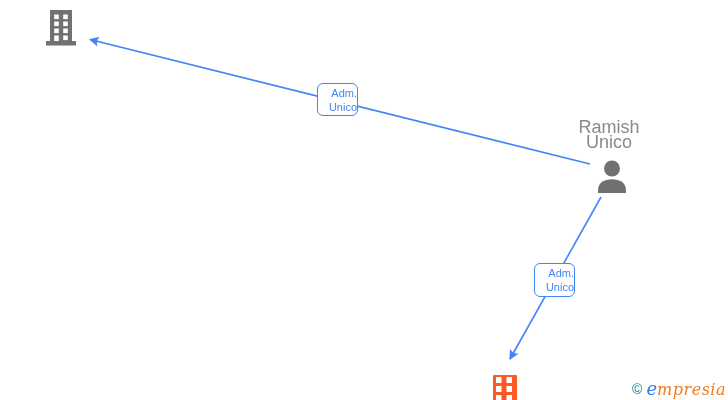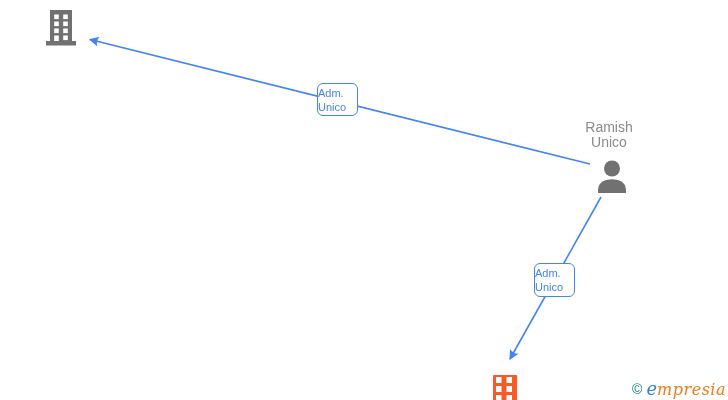--- a/index.html
+++ b/index.html
@@ -33,36 +33,36 @@
   .icon-person      { left: 597px; top: 160px; }
   .icon-company-bottom { left: 493px; top: 375px; }
 
   .person-name {
     position: absolute;
     left: 549px;
     top: 120px;
     width: 120px;
     text-align: center;
     color: #8a8a8a;
-    font-size: 14px;
+    font-size: 18px;
     line-height: 15px;
     cursor: pointer;
   }
   .person-name span { display: block; }
 
   .edge-label {
     position: absolute;
     box-sizing: border-box;
     background: #ffffff;
     border: 1.5px solid #4285f4;
     border-radius: 6px;
     color: #4285f4;
     font-size: 11px;
     line-height: 14px;
-    text-align: left;
+    text-align: right;
     padding-top: 2px;
   }
   .edge-label span { display: block; }
   .edge-label-1 { left: 317px; top: 83px;  width: 41px; height: 33px; }
   .edge-label-2 { left: 534px; top: 263px; width: 41px; height: 34px; }
 
   .watermark {
     position: absolute;
     right: 2px;
     top: 378px;

